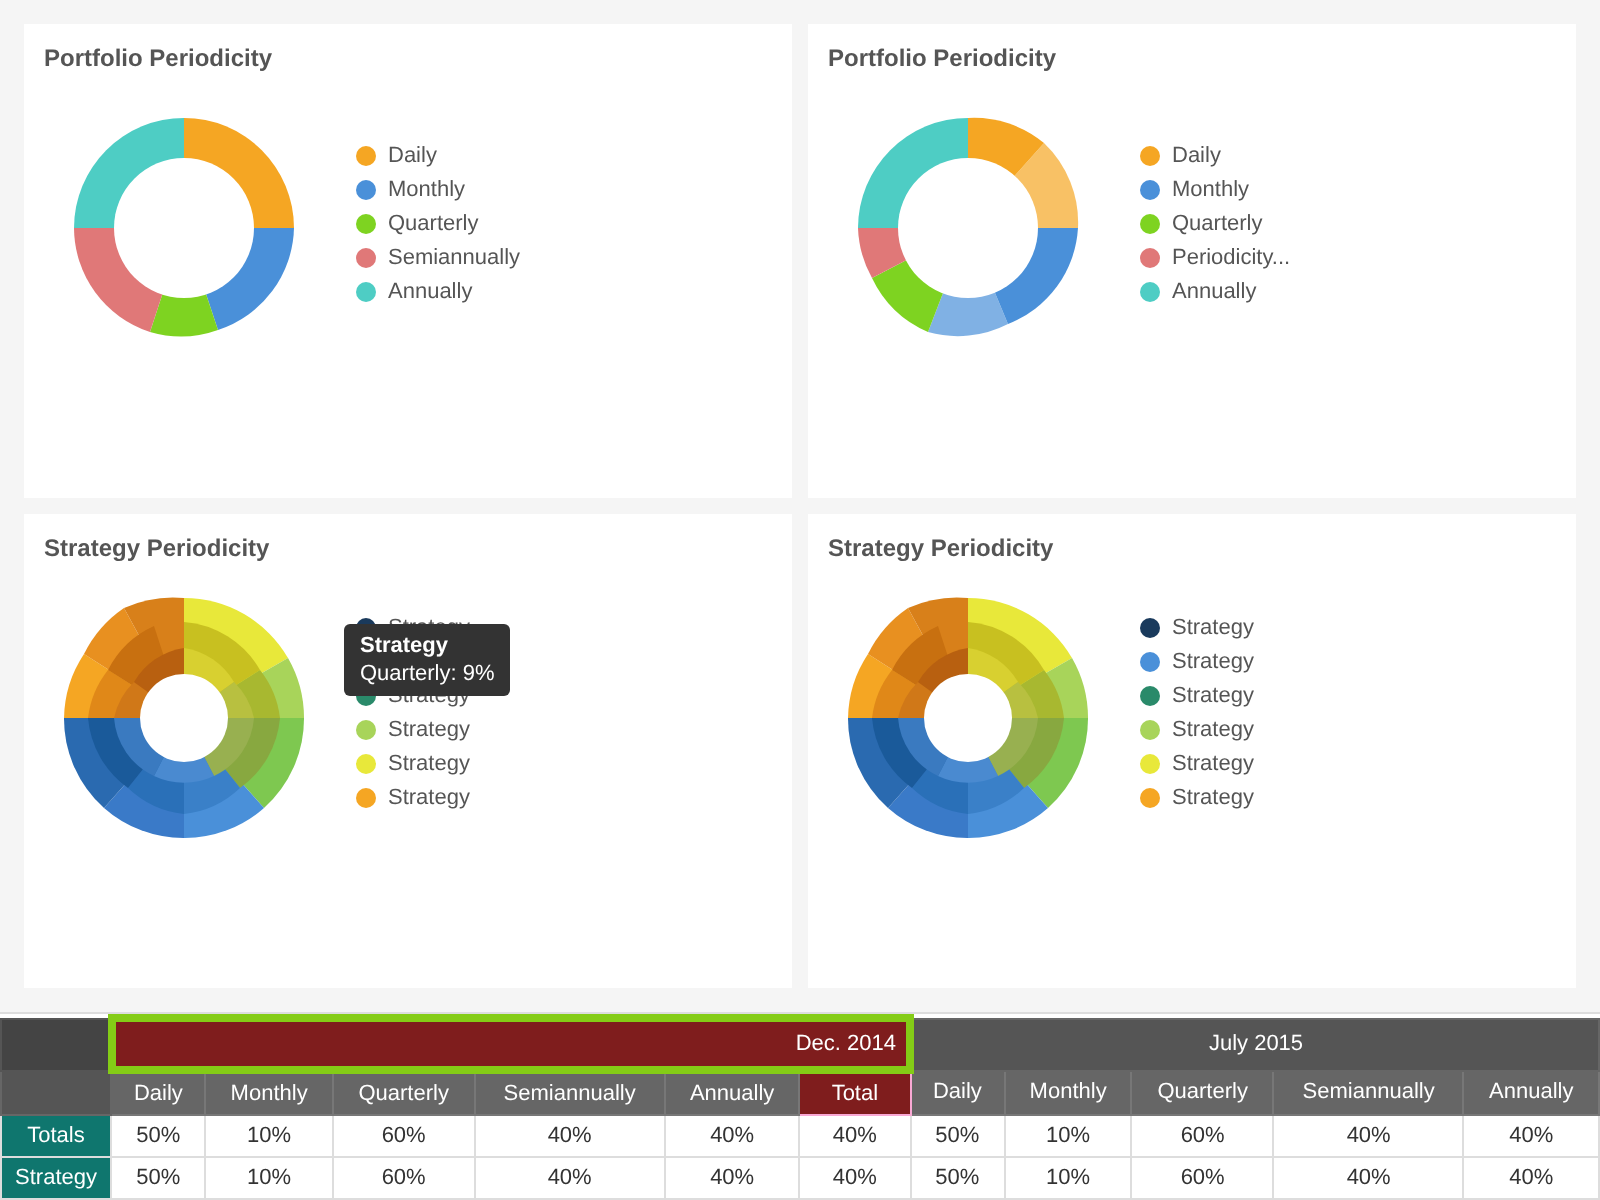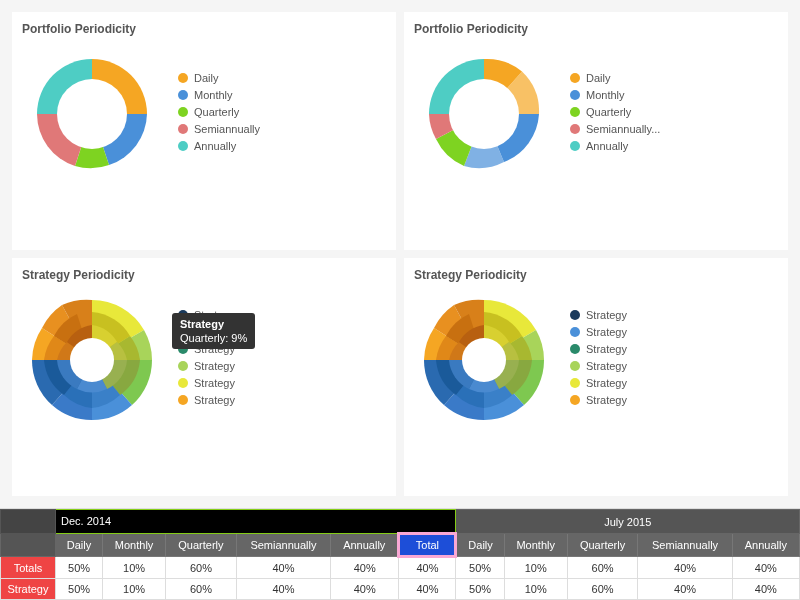--- a/index.html
+++ b/index.html
@@ -27,21 +27,21 @@
     
     
     .table-area { background: white; border-top: 1px solid #ddd; overflow: hidden; }
     
     table { width: 100%; border-collapse: collapse; font-size: 11px; }
     
     .header-group th { background: #555; color: white; text-align: center; padding: 5px; font-weight: normal; border: 1px solid #666; }
     
     .col-header th { background: #666; color: white; text-align: center; padding: 4px 6px; border: 1px solid #777; font-weight: normal; }
     
-    .row-label { background: #ef4444; color: white; text-align: center; padding: 4px 6px; border: 1px solid #666; font-weight: normal; width: 55px; }
+    .row-label { background: #0f766e; color: white; text-align: center; padding: 4px 6px; border: 1px solid #666; font-weight: normal; width: 55px; }
     
     .data-cell { text-align: center; padding: 4px 6px; border: 1px solid #ddd; background: white; }
     
     .table-row-data td { border: 1px solid #ddd; }
 
     svg { display: block; }
   </style>
 </head>
 <body>
 
@@ -116,21 +116,21 @@
           <div class="legend-item">
             <div class="legend-dot" style="background:#4A90D9;"></div>
             <span>Monthly</span>
           </div>
           <div class="legend-item">
             <div class="legend-dot" style="background:#7ED321;"></div>
             <span>Quarterly</span>
           </div>
           <div class="legend-item">
             <div class="legend-dot" style="background:#E07878;"></div>
-            <span>Semiannually...</span>
+            <span>Periodicity...</span>
           </div>
           <div class="legend-item">
             <div class="legend-dot" style="background:#4ECDC4;"></div>
             <span>Annually</span>
           </div>
         </div>
       </div>
     </div>
 
     <div class="chart-panel" style="position:relative;">
@@ -264,31 +264,31 @@
       </div>
     </div>
 
   </div>
 
   <div class="table-area">
     <table>
       <thead>
         <tr class="header-group">
           <th style="background:#444; border:1px solid #555;"></th>
-          <th colspan="6" style="background:#000000; border:1px solid #84cc16; color:white; text-align:left; padding:5px;">Dec. 2014</th>
+          <th colspan="6" style="background:#7f1d1d; border:4px solid #84cc16; color:white; text-align:right; padding:5px;">Dec. 2014</th>
           <th colspan="5" style="background:#555; border:1px solid #666; color:white; text-align:center; padding:5px;">July 2015</th>
         </tr>
         <tr class="col-header">
           <th style="background:#555; color:white; border:1px solid #666; padding:4px 6px;"></th>
           <th style="background:#666; color:white; border:1px solid #777; padding:4px 8px;">Daily</th>
           <th style="background:#666; color:white; border:1px solid #777; padding:4px 8px;">Monthly</th>
           <th style="background:#666; color:white; border:1px solid #777; padding:4px 8px;">Quarterly</th>
           <th style="background:#666; color:white; border:1px solid #777; padding:4px 8px;">Semiannually</th>
           <th style="background:#666; color:white; border:1px solid #777; padding:4px 8px;">Annually</th>
-          <th style="background:#1d4ed8; color:white; border:3px solid #f9a8d4; padding:4px 12px;">Total</th>
+          <th style="background:#7f1d1d; color:white; border:1px solid #f9a8d4; padding:4px 12px;">Total</th>
           <th style="background:#666; color:white; border:1px solid #777; padding:4px 8px;">Daily</th>
           <th style="background:#666; color:white; border:1px solid #777; padding:4px 8px;">Monthly</th>
           <th style="background:#666; color:white; border:1px solid #777; padding:4px 8px;">Quarterly</th>
           <th style="background:#666; color:white; border:1px solid #777; padding:4px 8px;">Semiannually</th>
           <th style="background:#666; color:white; border:1px solid #777; padding:4px 8px;">Annually</th>
         </tr>
       </thead>
       <tbody>
         <tr class="table-row-data">
           <td class="row-label">Totals</td>

